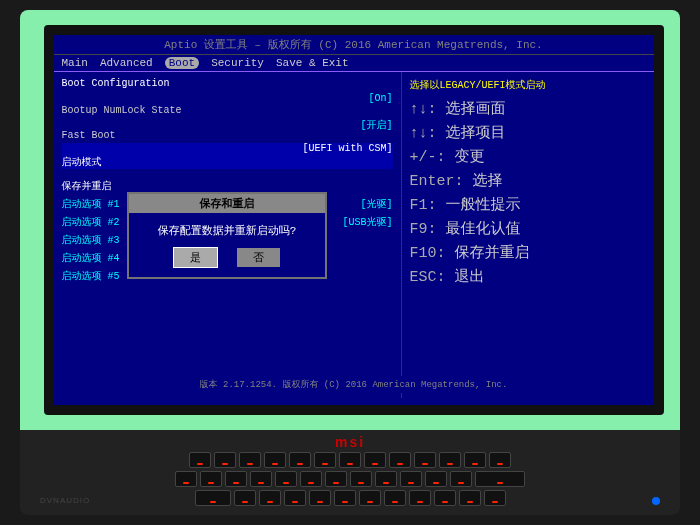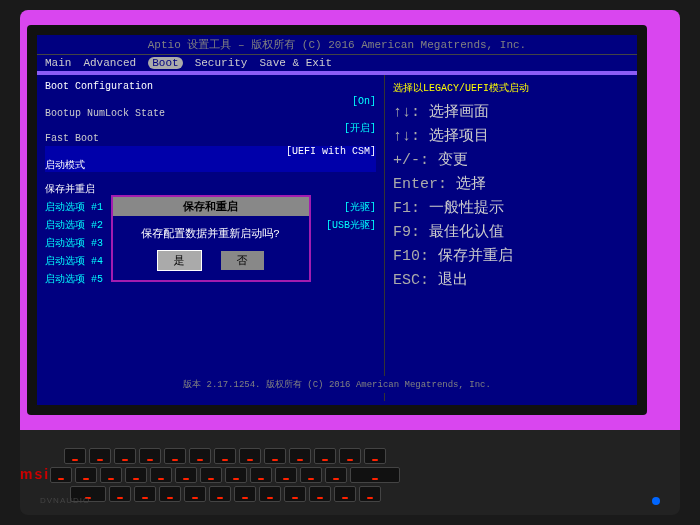--- a/index.html
+++ b/index.html
@@ -12,25 +12,25 @@
       align-items: center;
       justify-content: center;
       font-family: Arial, sans-serif;
       overflow: hidden;
     }
 
     
     .laptop-outer {
       width: 660px;
       height: 420px;
-      background: #d946ef;
+      background: #86efac;
       border-radius: 8px 8px 0 0;
       display: flex;
       align-items: center;
-      justify-content: flex-start;
+      justify-content: center;
       position: relative;
       padding-left: 7px;
     }
 
     
     .screen-bezel {
       width: 620px;
       height: 390px;
       background: #111;
       border-radius: 4px;
@@ -63,21 +63,21 @@
     }
 
     
     .nav-bar {
       background: #000080;
       color: #ccc;
       display: flex;
       gap: 12px;
       padding: 2px 8px;
       font-size: 11px;
-      border-bottom: 4px solid #8b5cf6;
+      border-bottom: 1px solid #8b5cf6;
     }
 
     .nav-item {
       color: #ccc;
     }
 
     .nav-item.active {
       background: #aaa;
       color: #000080;
       padding: 0 4px;
@@ -140,21 +140,21 @@
       position: absolute;
       top: 0; left: 0; right: 0; bottom: 0;
       display: flex;
       align-items: center;
       justify-content: center;
       z-index: 10;
     }
 
     .dialog-box {
       background: #000080;
-      border: 2px solid #a21caf;
+      border: 2px solid #737373;
       width: 200px;
       padding: 0;
     }
 
     .dialog-title {
       background: #888;
       color: #000;
       text-align: center;
       font-size: 11px;
       padding: 2px;
@@ -225,21 +225,21 @@
       right: 0;
     }
 
     
     .keyboard-area {
       width: 660px;
       height: 85px;
       background: #222;
       border-radius: 0 0 8px 8px;
       display: flex;
-      flex-direction: row;
+      flex-direction: column;
       align-items: center;
       justify-content: flex-start;
       padding-top: 4px;
       position: relative;
     }
 
     .keyboard-rows {
       display: flex;
       flex-direction: column;
       gap: 3px;

